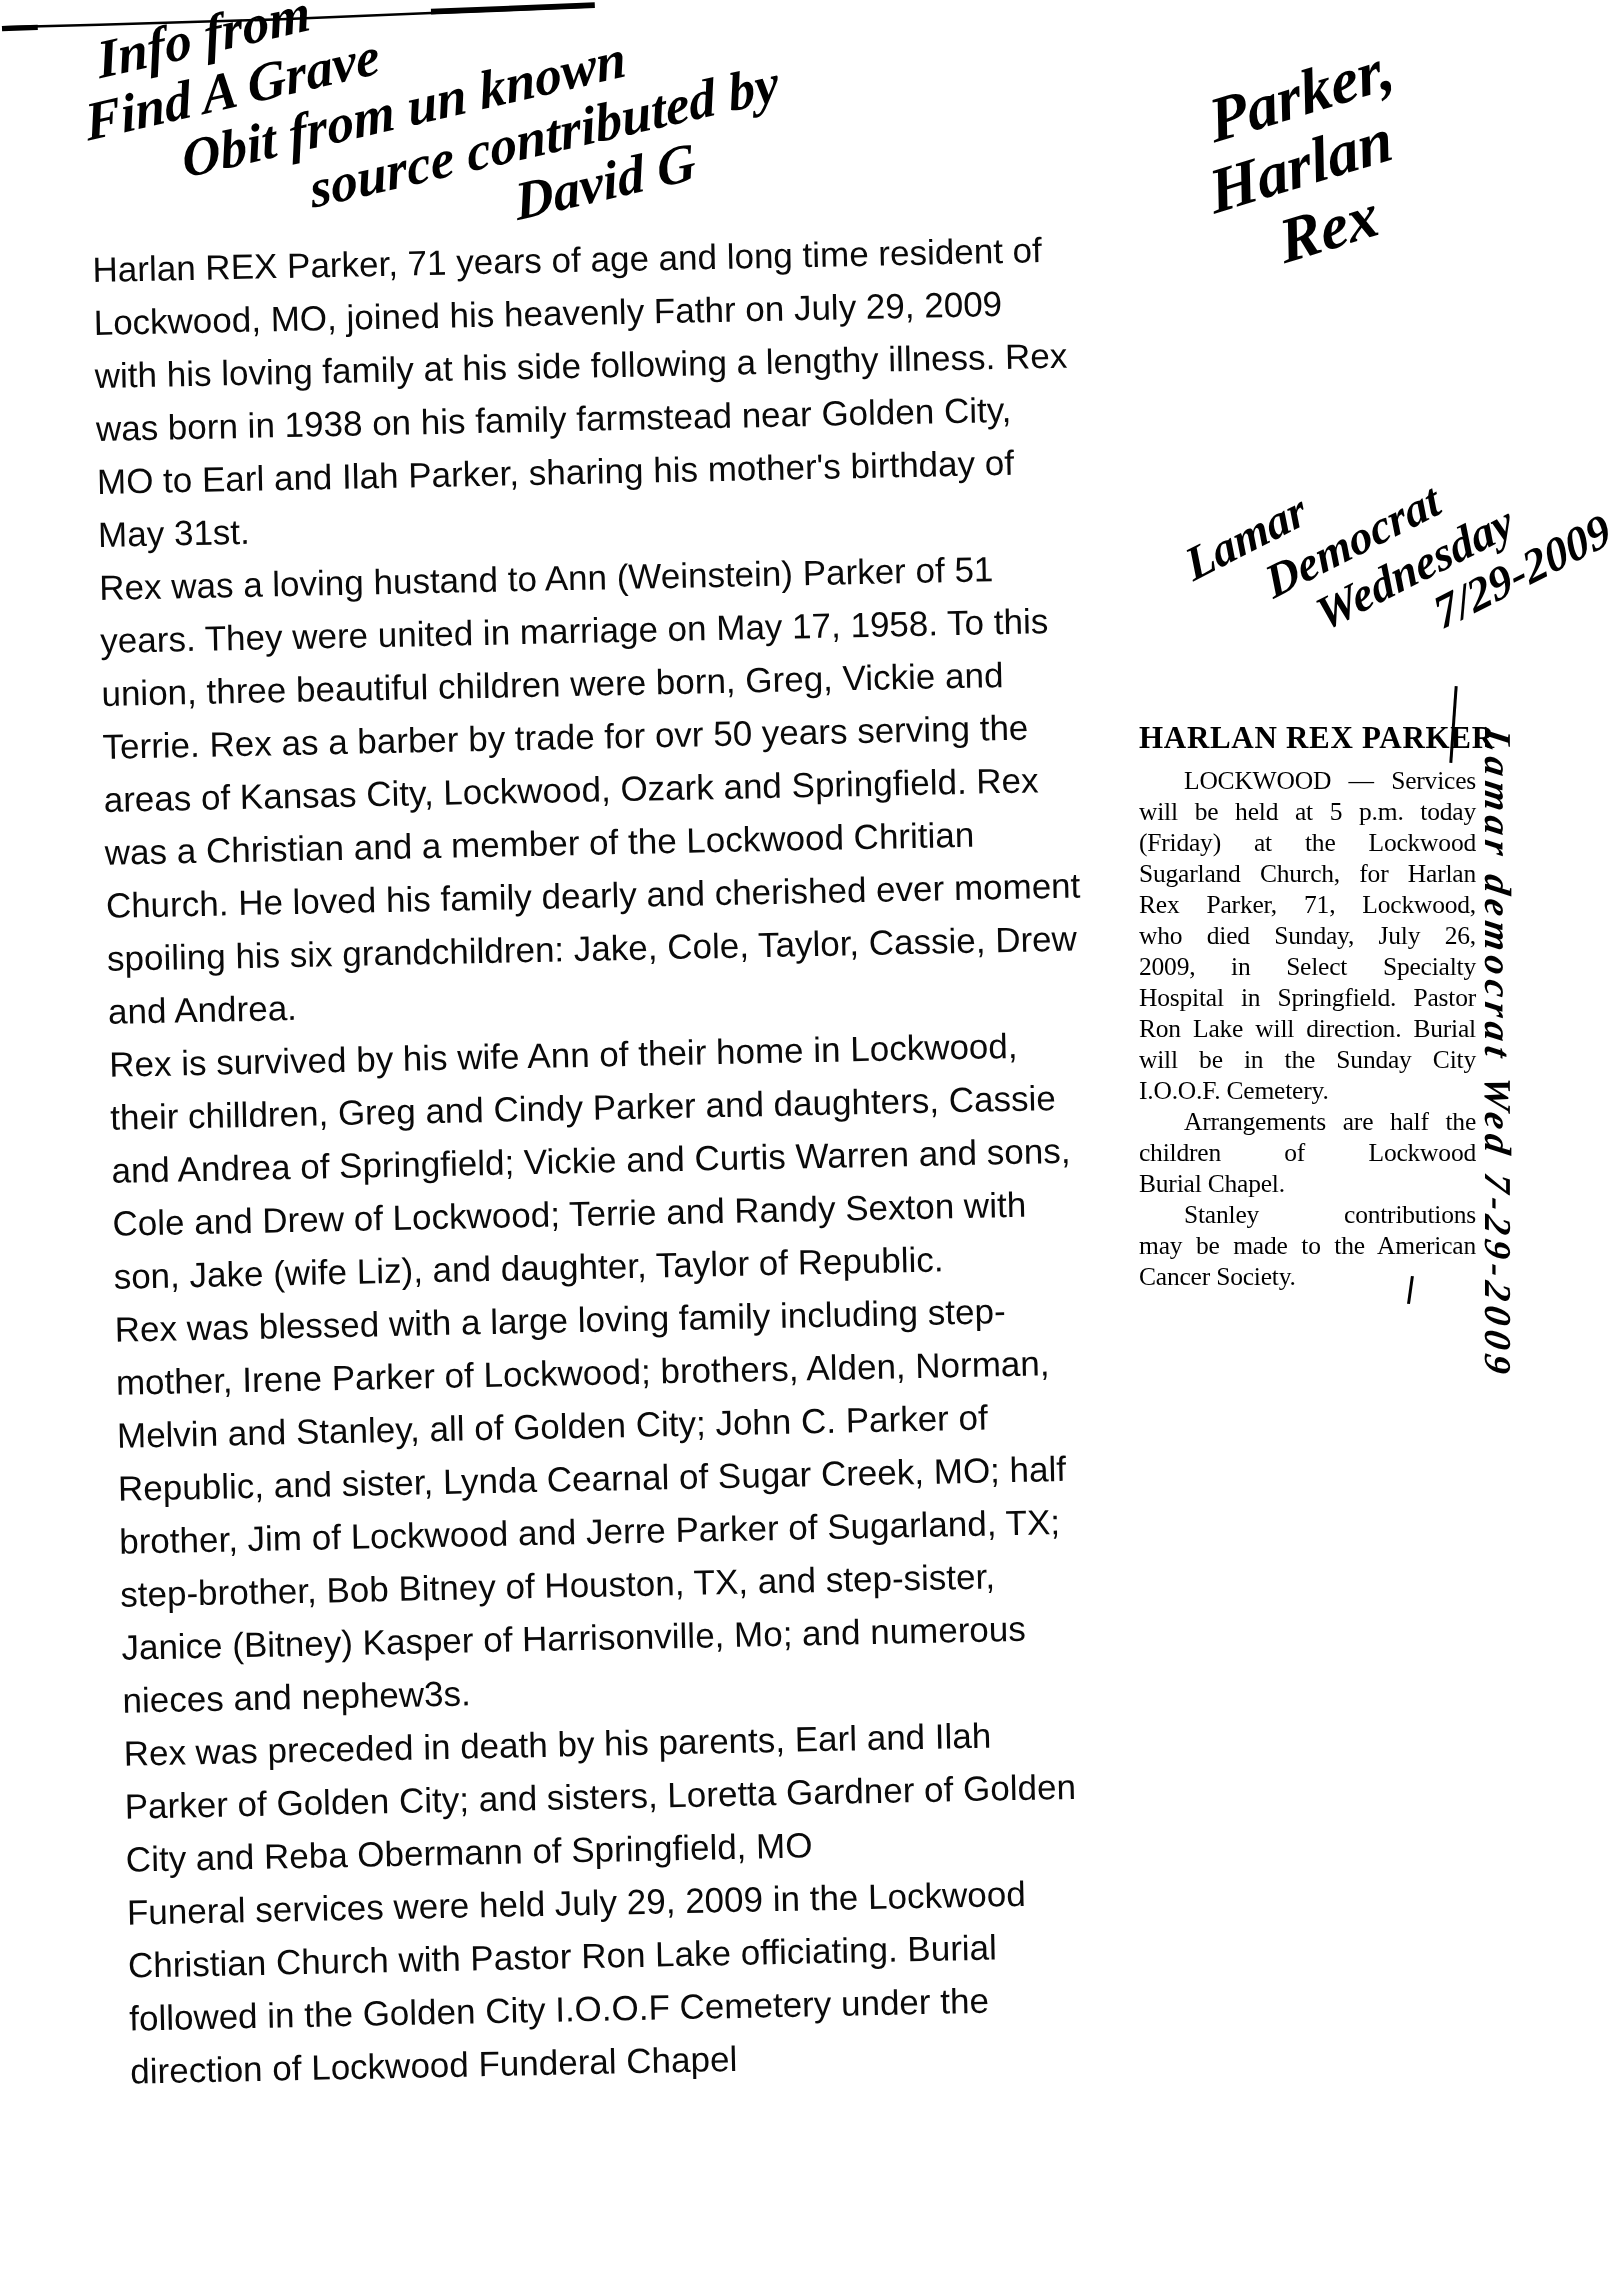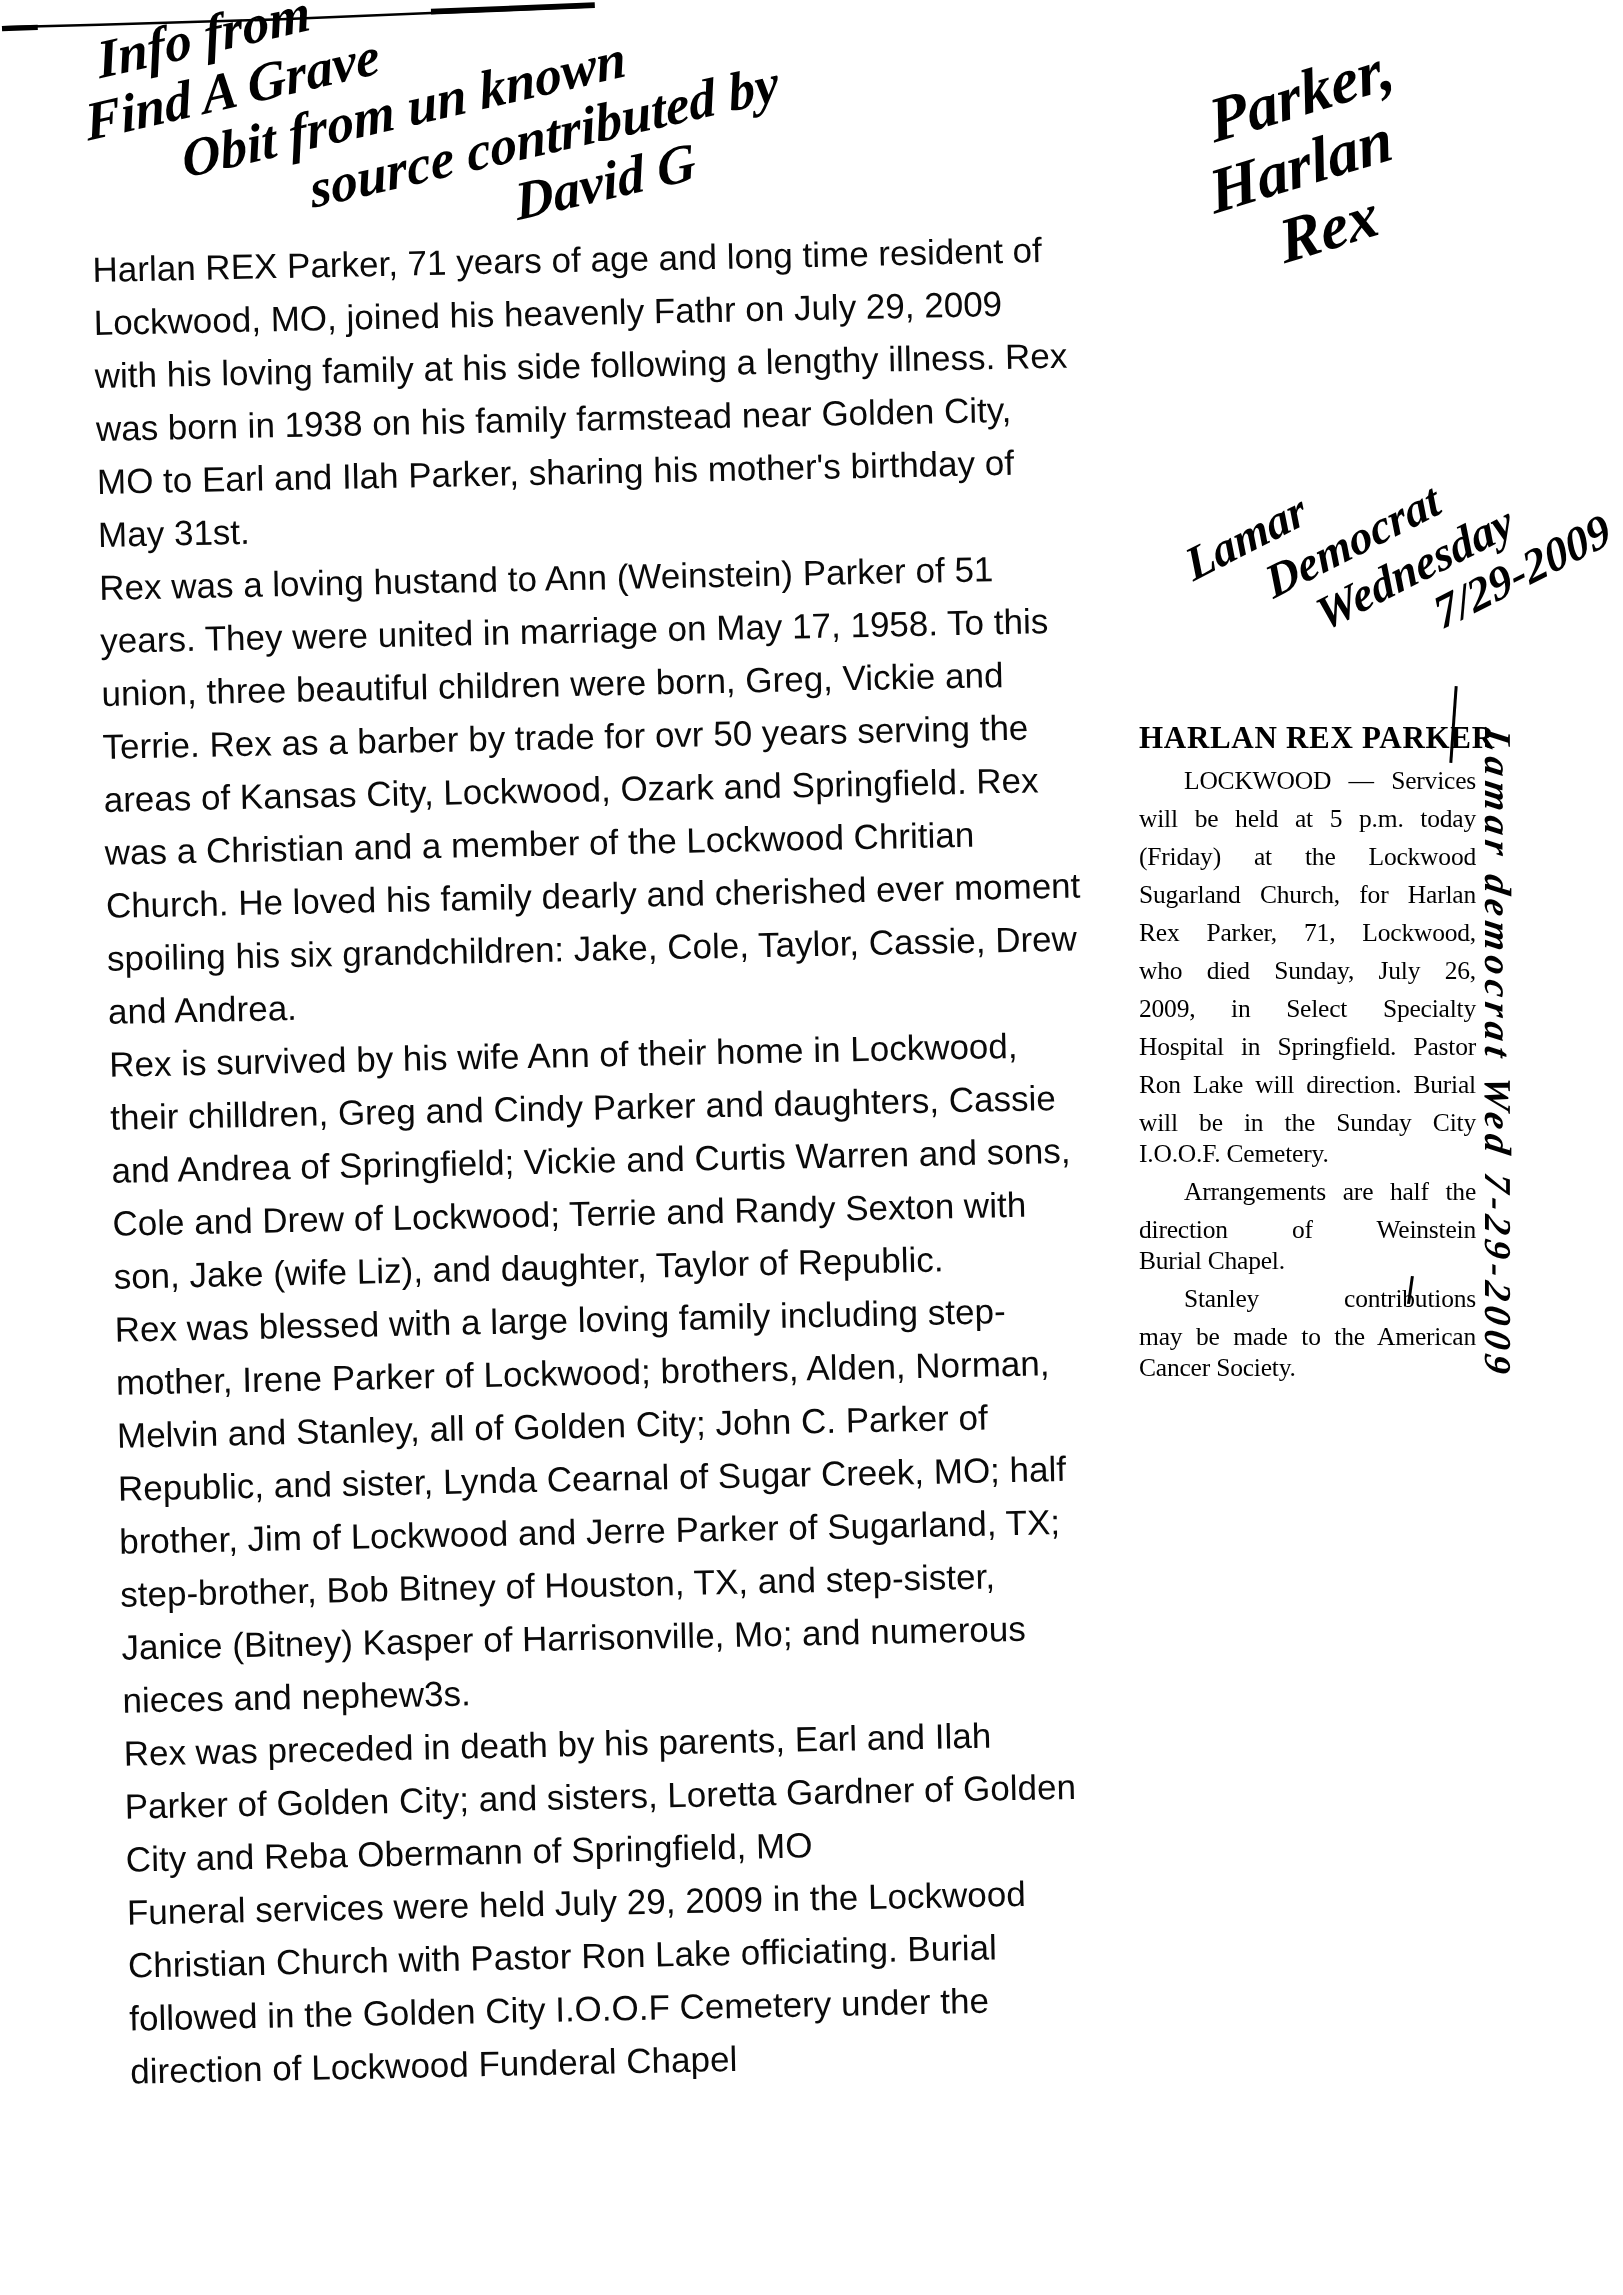--- a/index.html
+++ b/index.html
@@ -23,21 +23,21 @@
   .hw-topright{position:absolute;left:1172px;top:98px;transform:rotate(-17deg) skewX(-6deg);transform-origin:0 0;font-size:63px;line-height:68px;}
   .hw-date{position:absolute;left:1178px;top:542px;transform:rotate(-27deg) skewX(-6deg);transform-origin:0 0;font-size:47px;line-height:52px;}
   .hw-vertical{
     position:absolute;left:1520px;top:732px;transform:rotate(90deg) skewX(-8deg);
     transform-origin:0 0;font-size:38px;letter-spacing:5.2px;white-space:nowrap;
   }
   
   .clipping{position:absolute;left:1139px;top:720px;width:337px;font-family:"Liberation Serif",serif;}
   .clip-title{font-size:31px;font-weight:bold;letter-spacing:0.7px;white-space:nowrap;margin-bottom:9.2px;}
   .cl{font-size:25.5px;line-height:31px;letter-spacing:-0.2px;}
-  .cl.j{text-align:justify;text-align-last:justify;margin-top:7px;}
+  .cl.j{text-align:justify;text-align-last:justify;}
   .cl.ind{text-indent:45px;}
   
   .artifact{position:absolute;}
   .pen-tick{position:absolute;left:1452px;top:686px;width:2.6px;height:77px;background:#000;transform:rotate(4deg);}
   .stray-mark{position:absolute;left:1409px;top:1276px;width:2.6px;height:27.5px;background:#000;transform:rotate(8deg);}
 </style>
 </head>
 <body>
 
 <div class="page">
@@ -114,21 +114,21 @@
     <div class="cl j">(Friday) at the Lockwood</div>
     <div class="cl j">Sugarland Church, for Harlan</div>
     <div class="cl j">Rex Parker, 71, Lockwood,</div>
     <div class="cl j">who died Sunday, July 26,</div>
     <div class="cl j">2009, in Select Specialty</div>
     <div class="cl j">Hospital in Springfield. Pastor</div>
     <div class="cl j">Ron Lake will direction. Burial</div>
     <div class="cl j">will be in the Sunday City</div>
     <div class="cl">I.O.O.F. Cemetery.</div>
     <div class="cl j ind">Arrangements are half the</div>
-    <div class="cl j">direction of Weinstein</div>
+    <div class="cl j">children of Lockwood</div>
     <div class="cl">Burial Chapel.</div>
     <div class="cl j ind">Stanley contributions</div>
     <div class="cl j">may be made to the American</div>
     <div class="cl">Cancer Society.</div>
   </div>
 
   <div class="hw hw-vertical">Lamar democrat Wed 7-29-2009</div>
 
   <div class="pen-tick"></div>
   <div class="stray-mark"></div>

